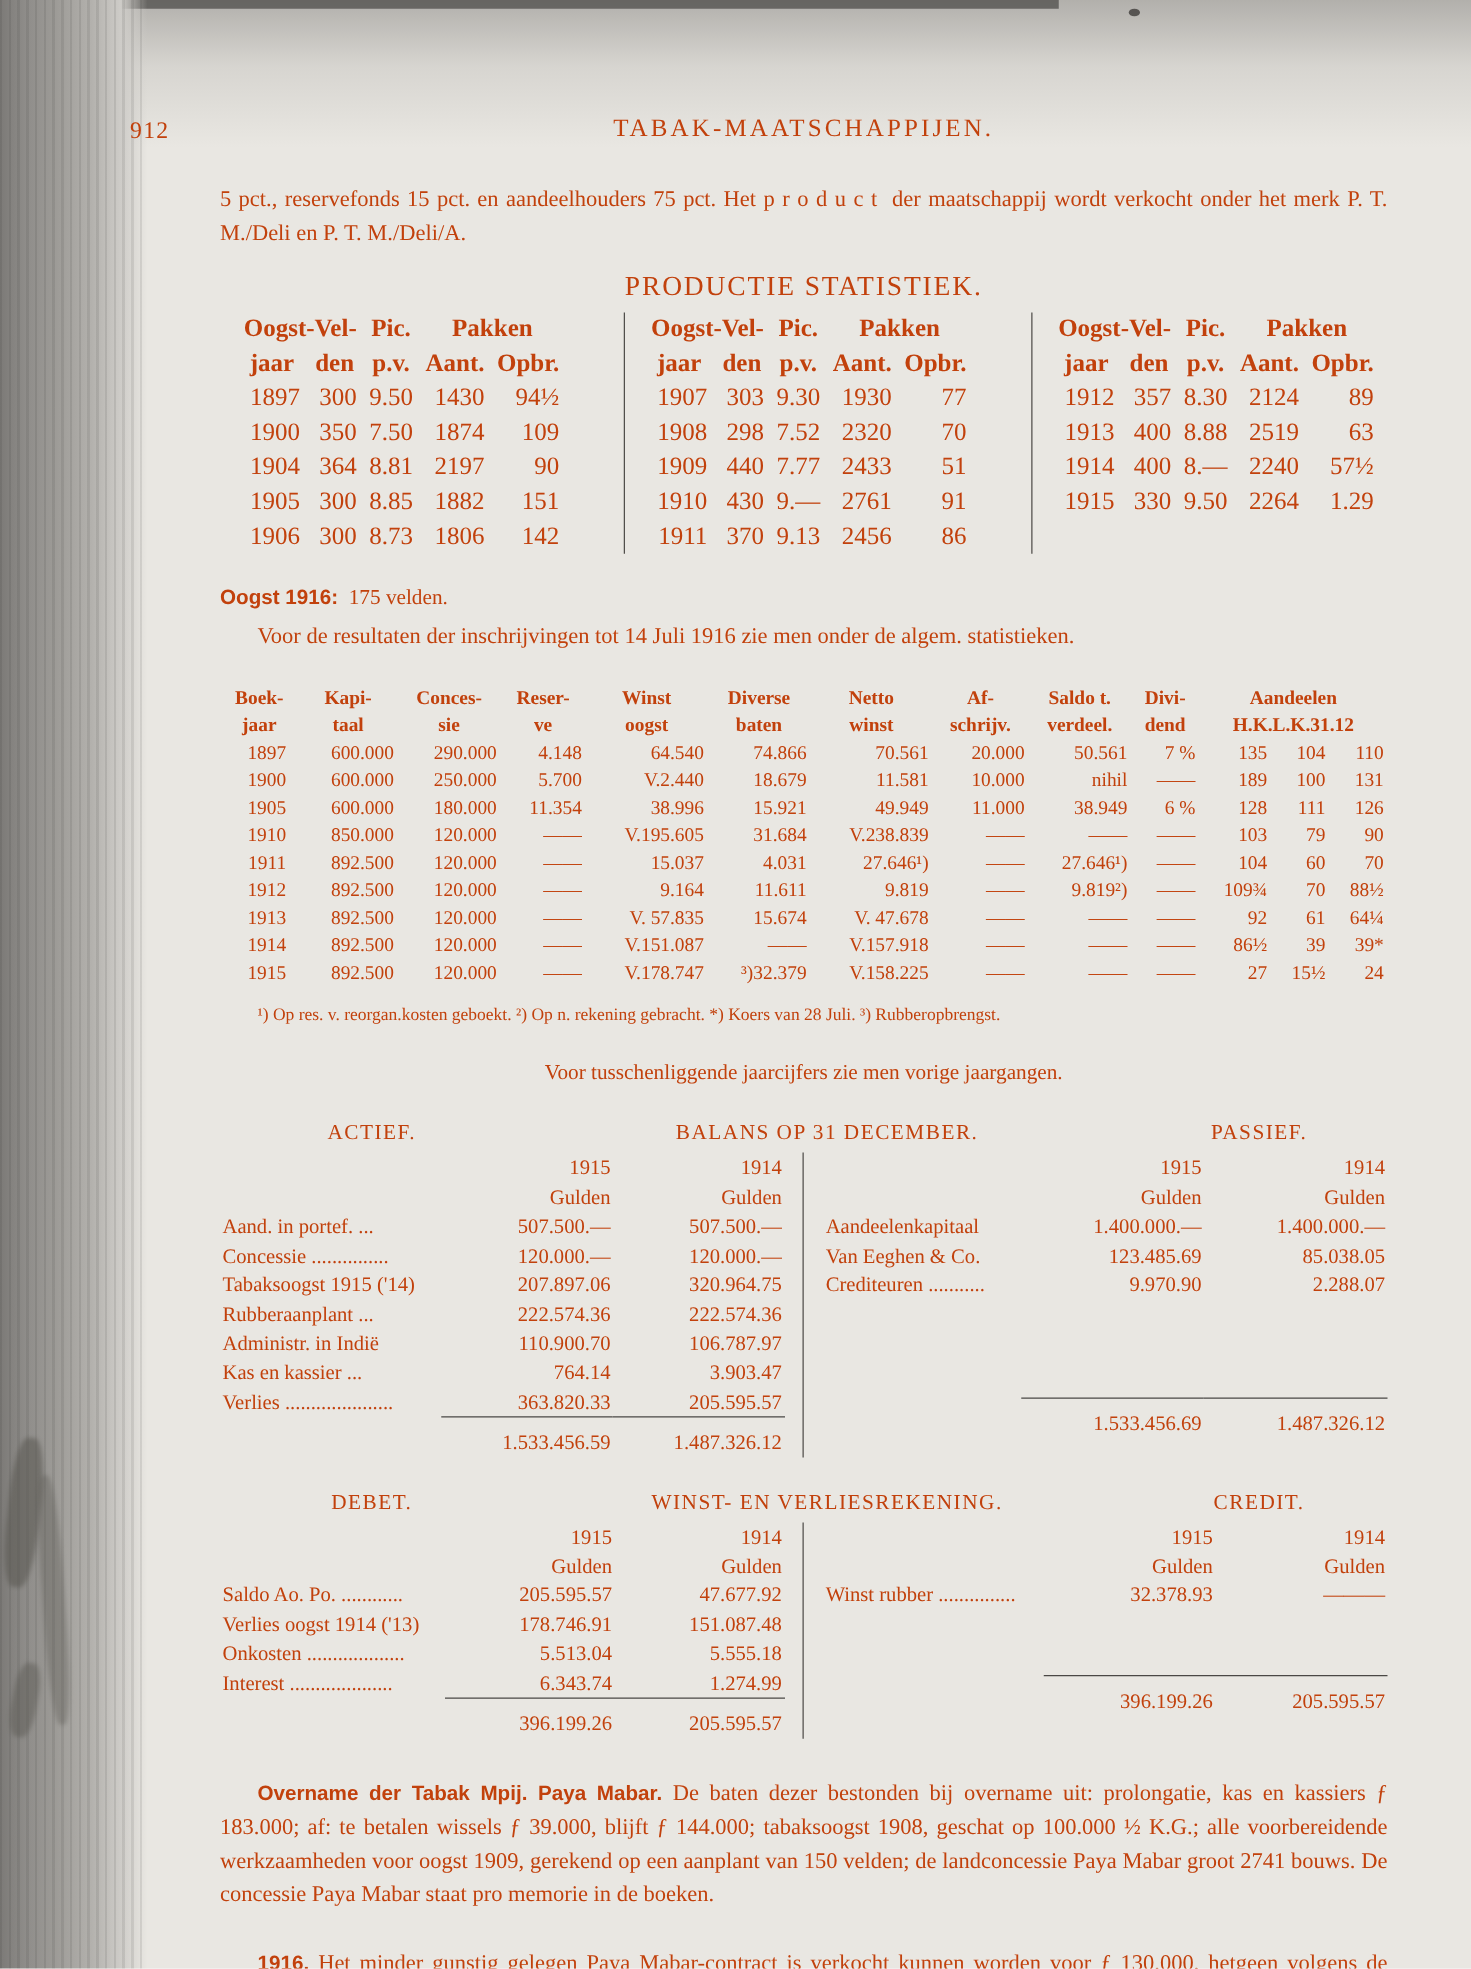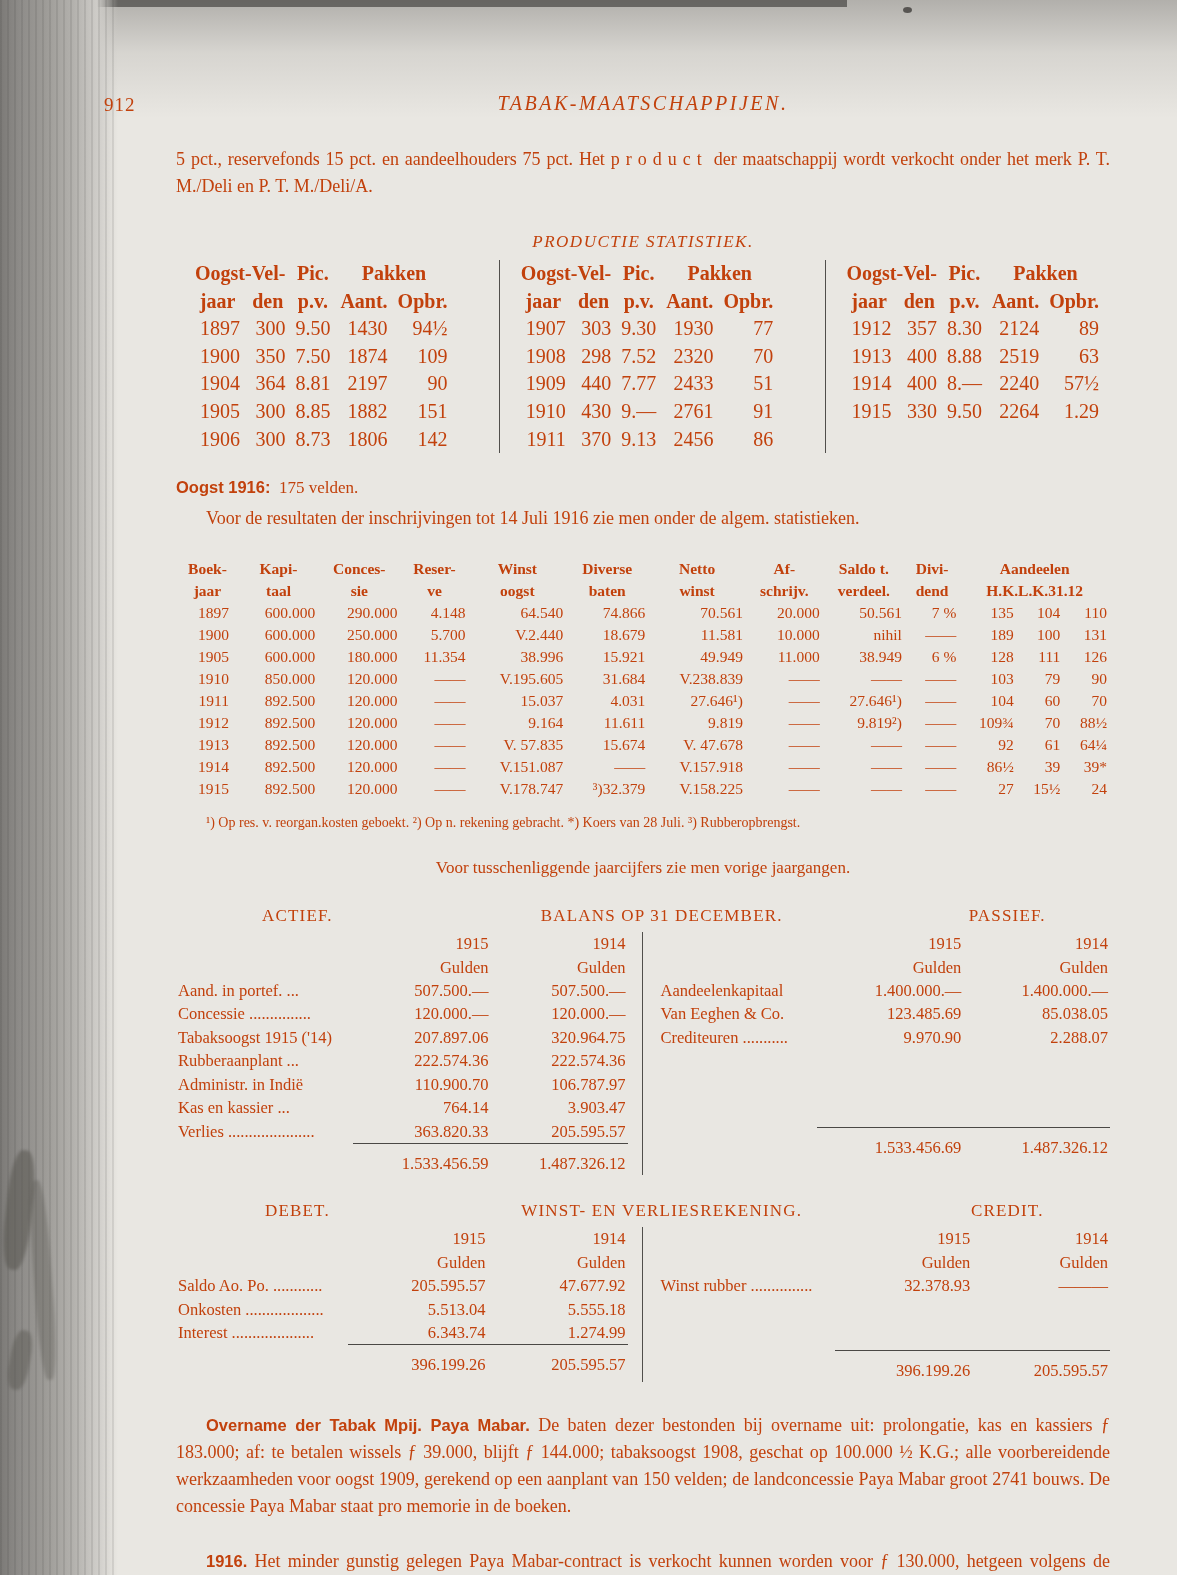--- a/index.html
+++ b/index.html
@@ -35,34 +35,34 @@
   .blob2 { left:34px; top:1180px; width:18px; height:200px; transform:rotate(-4deg); opacity:.35; }
   .blob3 { left:10px; top:1330px; width:20px; height:60px;  transform:rotate(10deg); opacity:.45; }
   .dot-mark { position:absolute; left:903px; top:7px; width:9px; height:6px; background:#3e3c39; border-radius:50%; opacity:.8; }
 
   .content { position:absolute; left:176px; top:88px; width:934px; }
 
   
   .pg-header { position:relative; height:34px; }
   .page-num { position:absolute; left:-72px; top:6px; font-size:19px; letter-spacing:1px; }
   .running-title {
-    display:block; text-align:center; font-style:italic;
+    display:block; text-align:center; 
     font-size:20px; letter-spacing:2.5px; padding-top:4px;
   }
 
   p { margin:0; text-align:justify; font-size:18px; line-height:1.5; }
   .indent { text-indent:30px; }
   .spaced-word { letter-spacing:6px; }
   .bold-lead { font-weight:bold; font-family:Liberation Sans, sans-serif; font-size:16.5px; }
 
   .intro { margin-top:24px; }
 
   .section-heading {
-    text-align:center; font-size:17px; letter-spacing:1.5px;
-    margin-top:32px; font-weight:normal;font-style:italic;
+    text-align:center; font-size:22px; letter-spacing:1.5px;
+    margin-top:16px; font-weight:normal;
   }
 
   
   .prod-wrap { display:flex; justify-content:space-between; margin-top:8px; margin-left:8px; }
   .prod-col { padding:0 6px; }
   .prod-col + .prod-col { border-left:1.6px solid #514f4b; padding-left:16px; }
   table { border-collapse:collapse; }
   .prod-table { font-size:20px; line-height:1.38; }
   .prod-table th { font-weight:bold; padding:0 5px; text-align:center; }
   .prod-table td { padding:0 5px; text-align:right; }
@@ -602,20 +602,25 @@
                   <th>Gulden</th>
                 </tr>
             </thead>
             <tbody>
                 <tr>
                   <td>Saldo Ao. Po. ............</td>
                   <td class="val">205.595.57</td>
                   <td class="val">47.677.92</td>
                 </tr>
                 <tr>
+                  <td>Verlies oogst 1914 ('13)</td>
+                  <td class="val">178.746.91</td>
+                  <td class="val">151.087.48</td>
+                </tr>
+                <tr>
                   <td>Onkosten ...................</td>
                   <td class="val">5.513.04</td>
                   <td class="val">5.555.18</td>
                 </tr>
                 <tr>
                   <td>Interest ....................</td>
                   <td class="val">6.343.74</td>
                   <td class="val">1.274.99</td>
                 </tr>
               </tbody>

